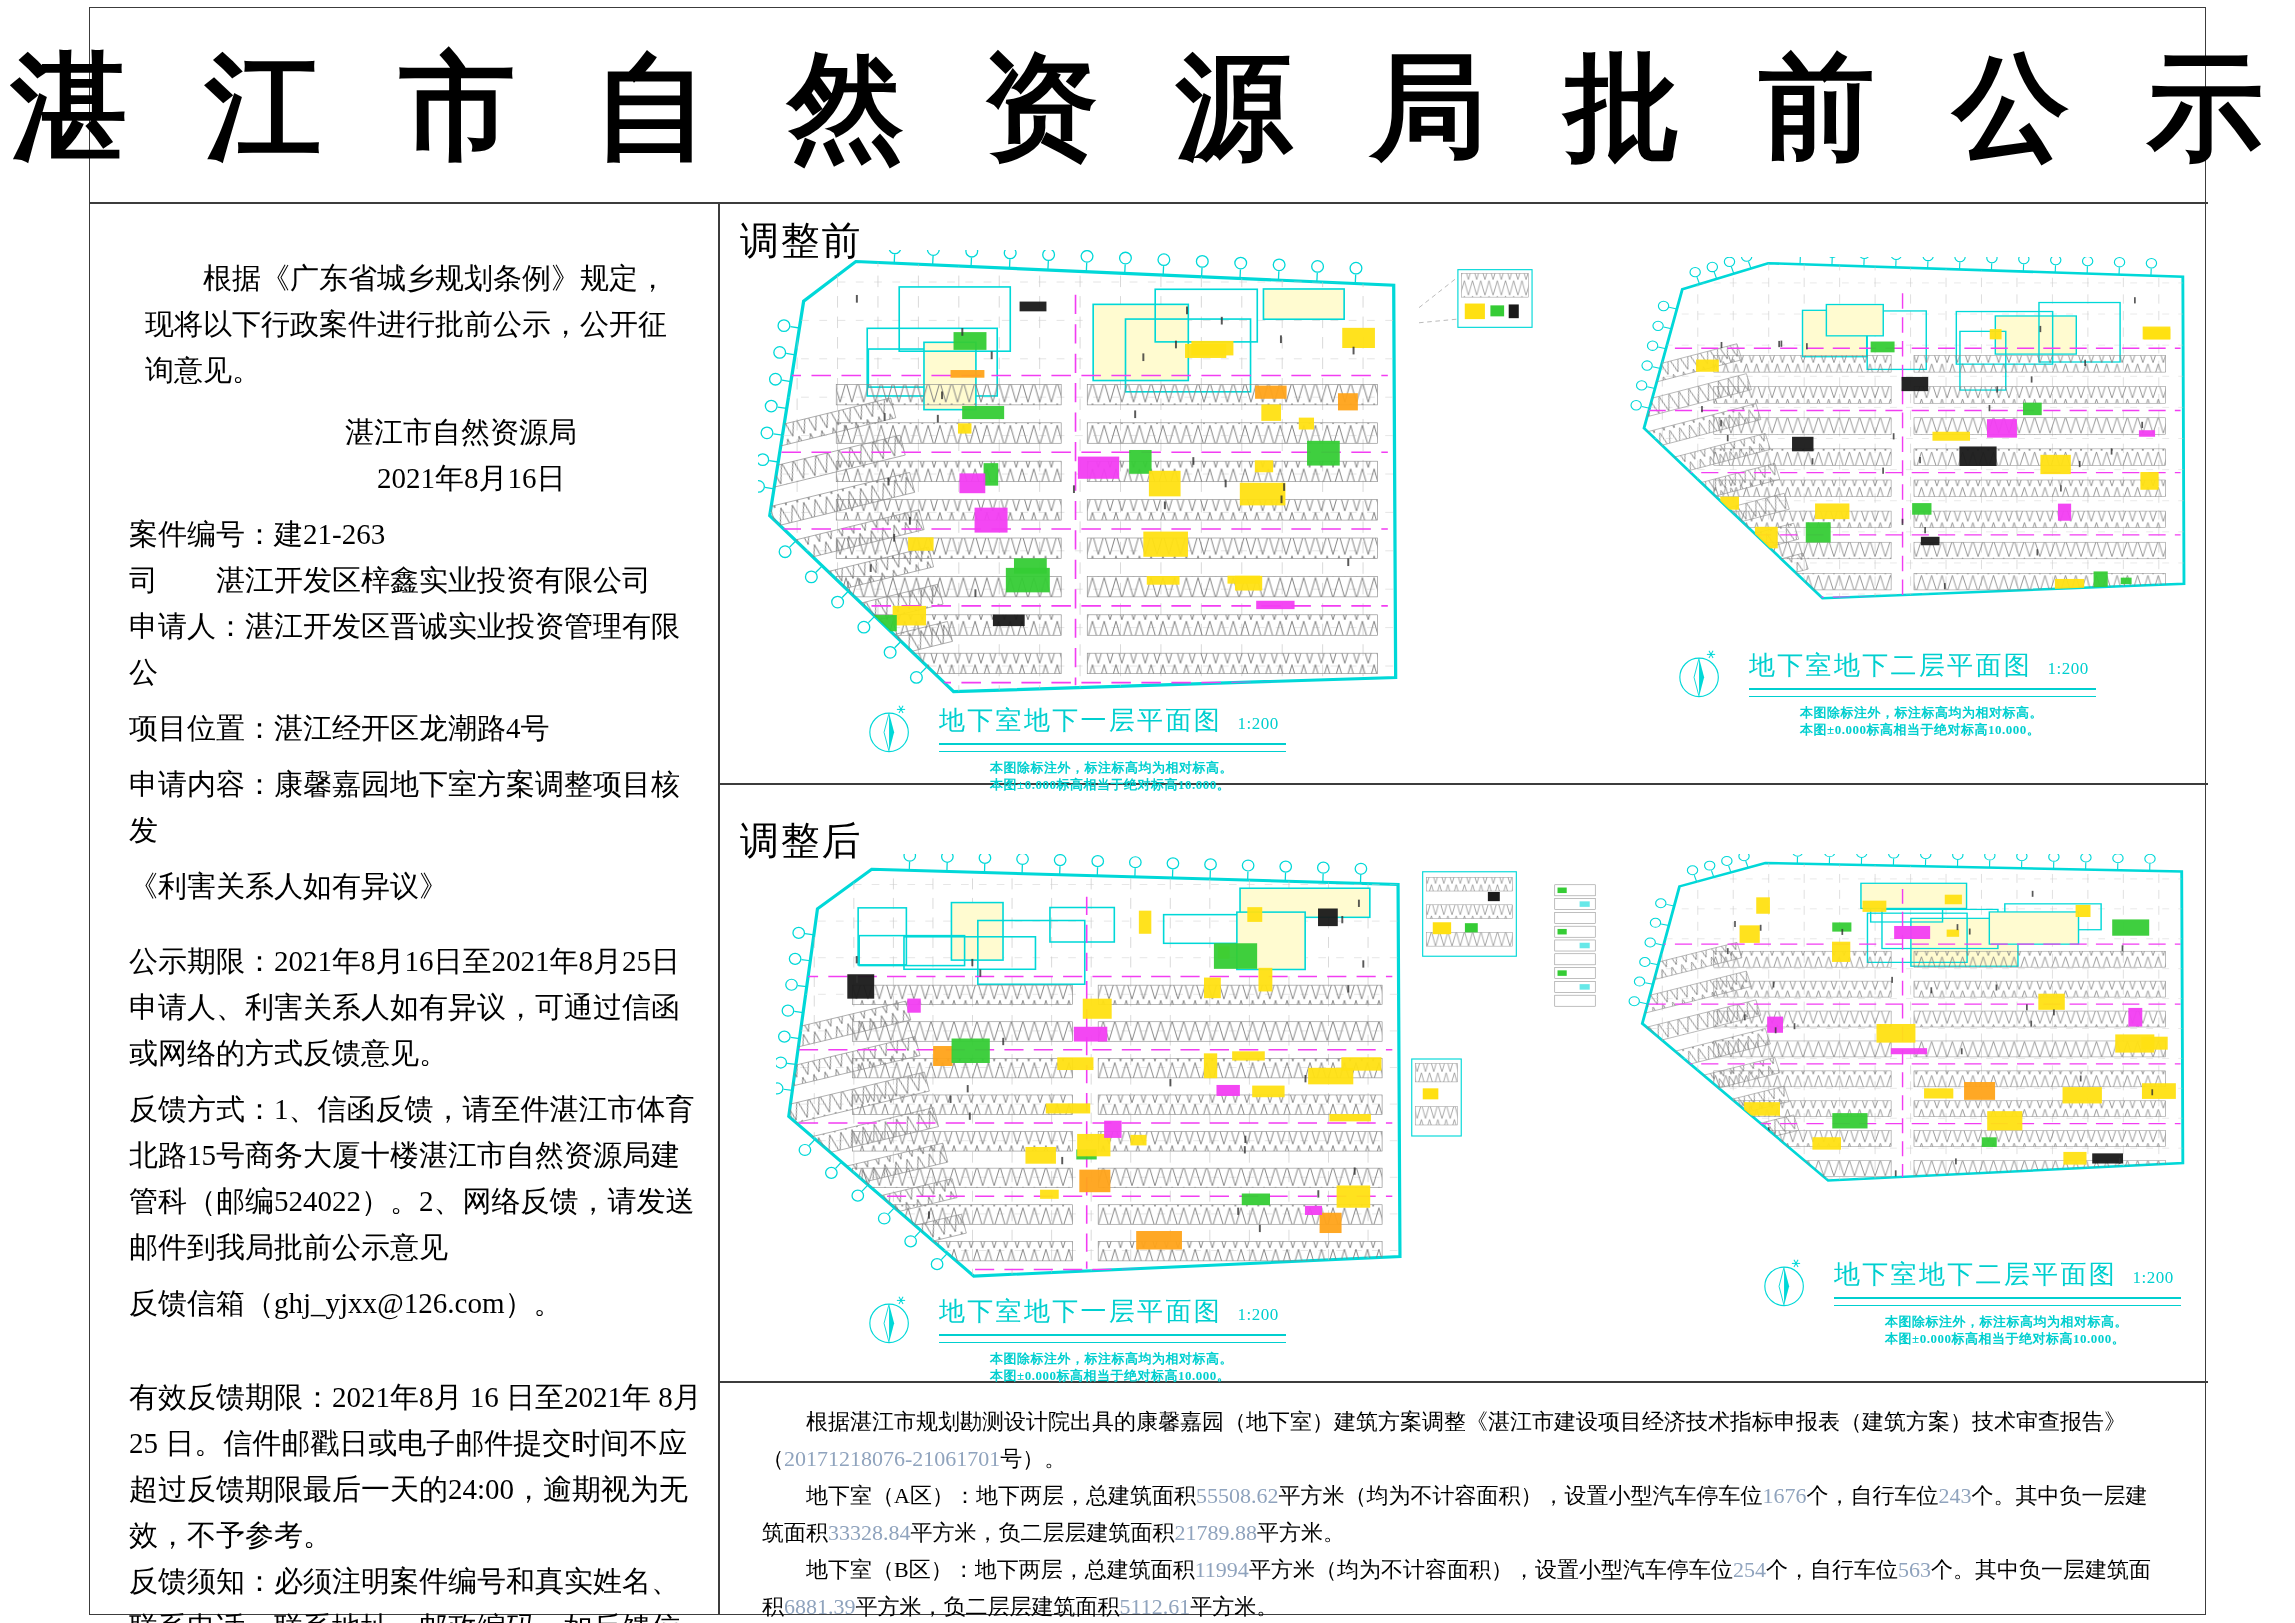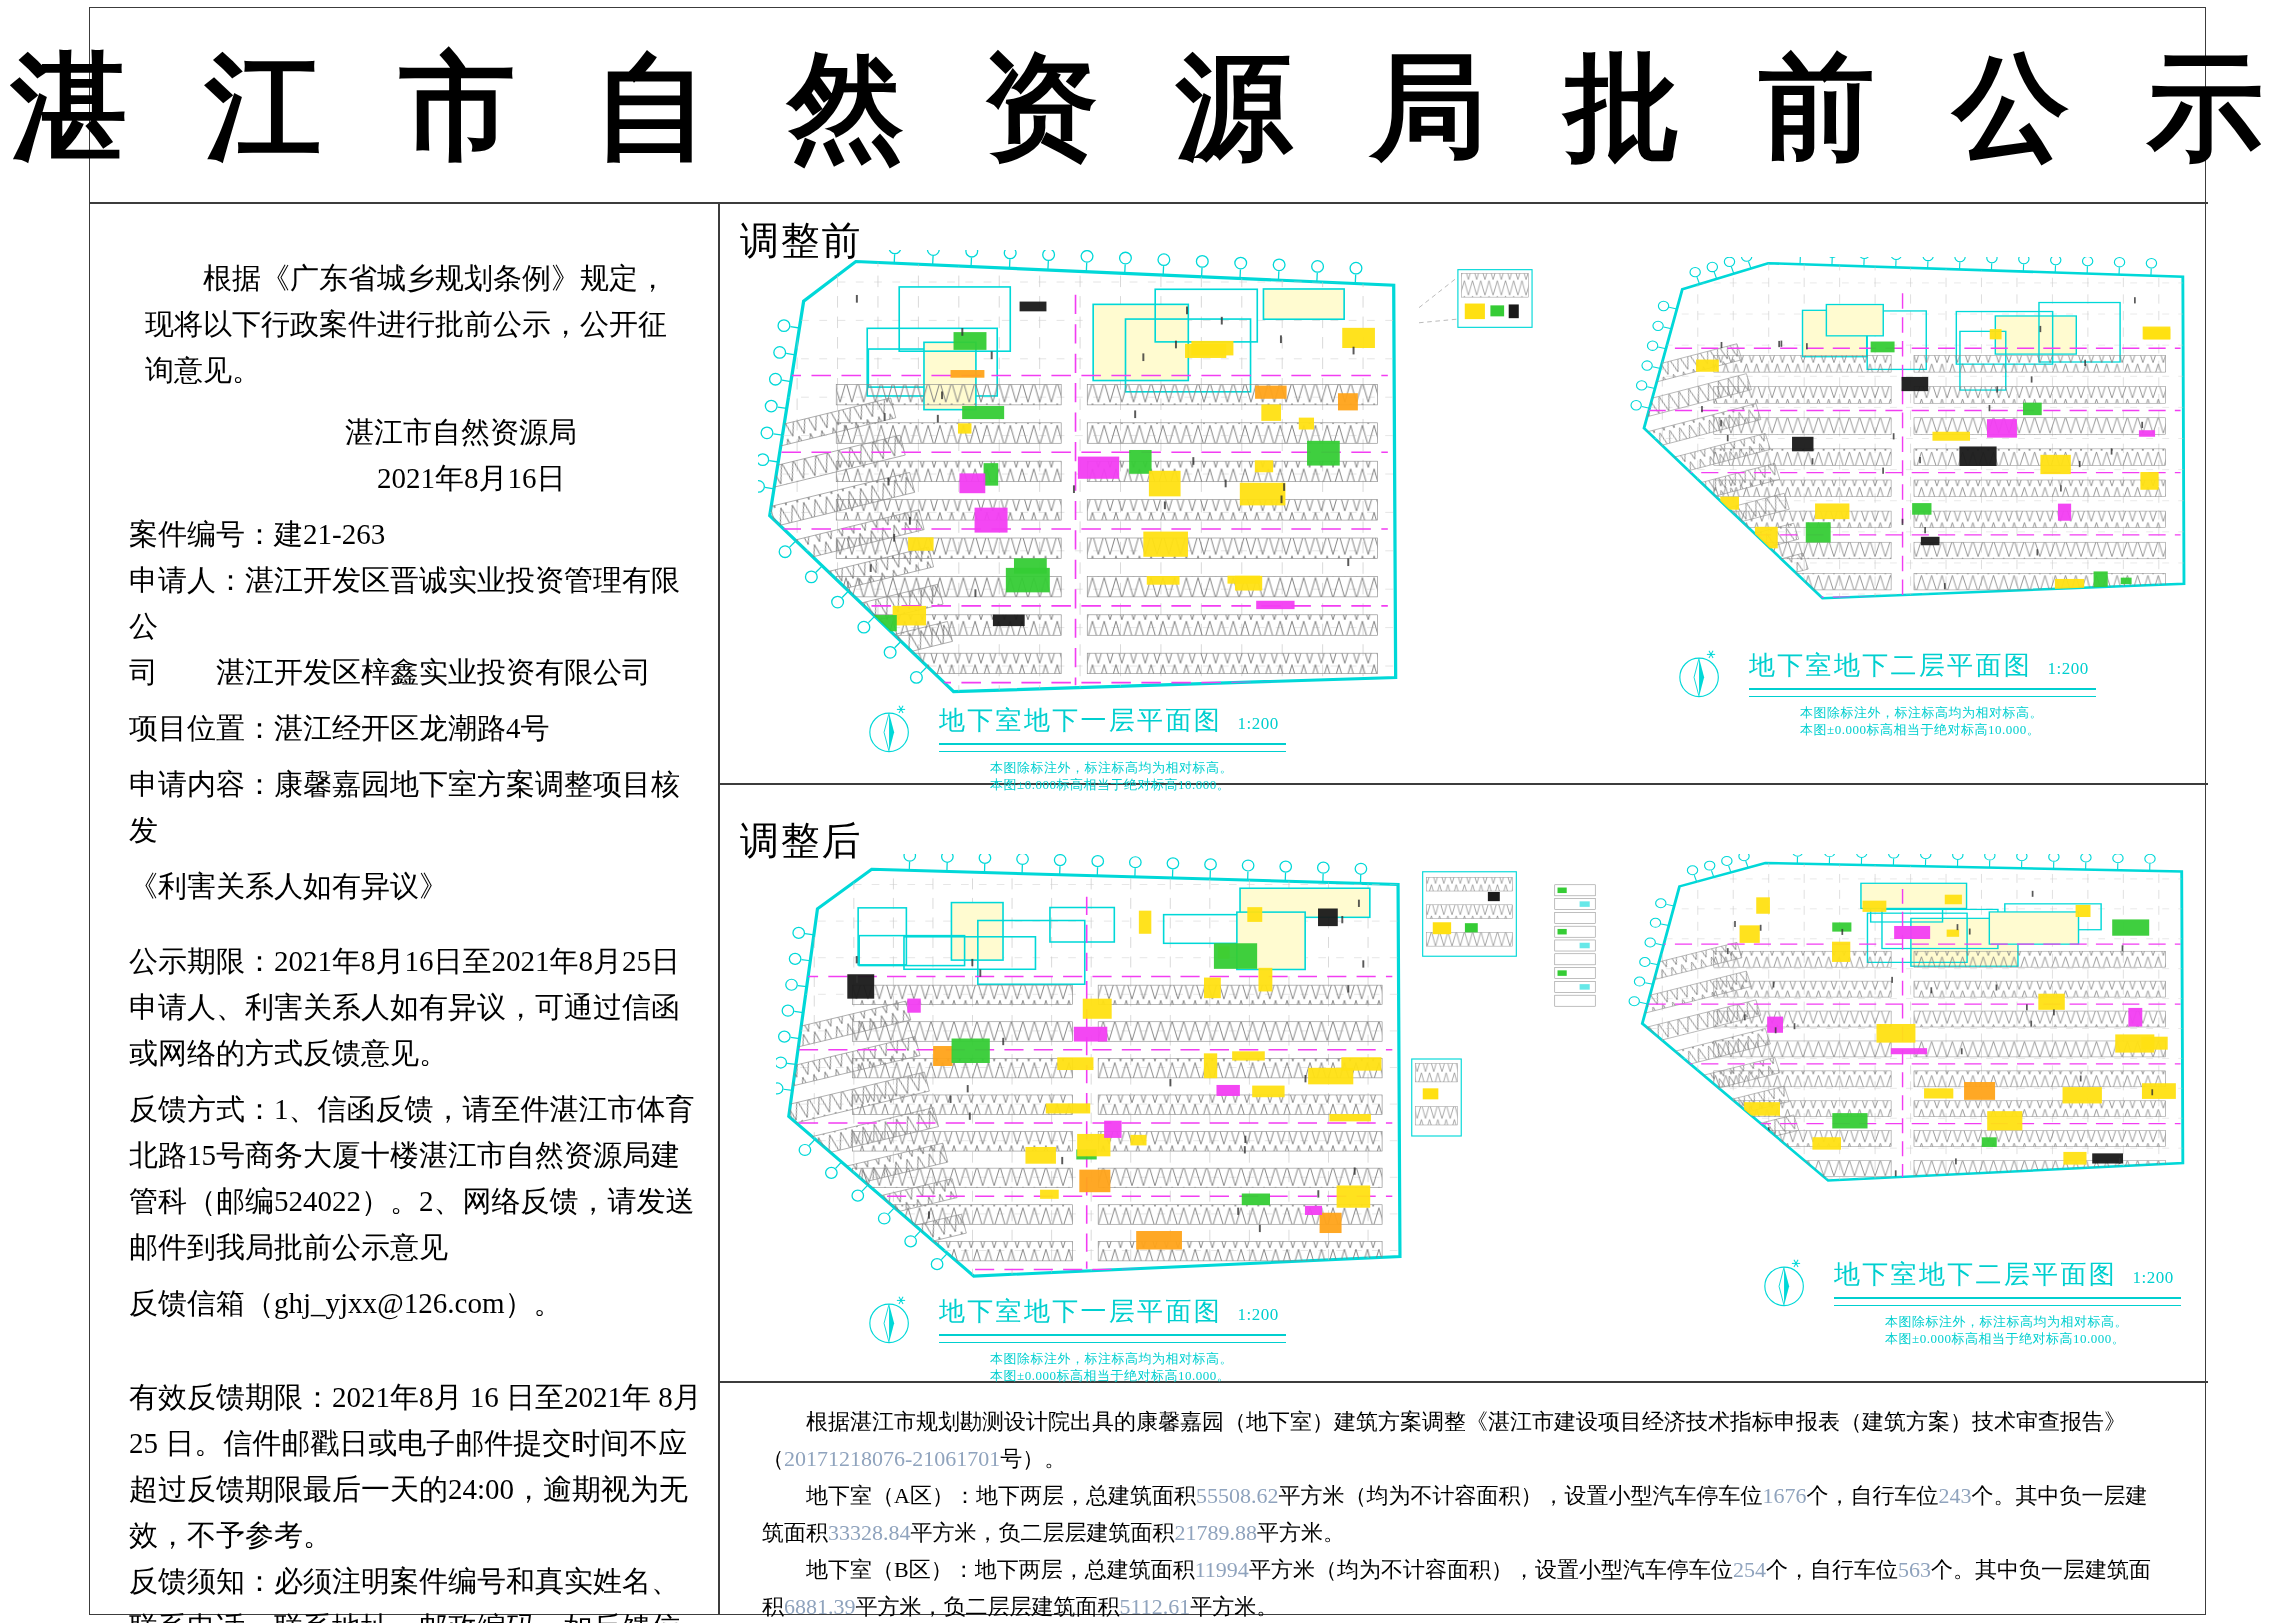--- a/index.html
+++ b/index.html
@@ -33,21 +33,21 @@
 
   .plan{position:absolute;}
   .plan svg{display:block;}
 
   .caption{position:absolute;display:flex;align-items:flex-start;gap:27px;color:#00cfcf;}
   .compass{display:block;width:44px;height:55px;flex:0 0 44px;}
   .ctext{display:flex;flex-direction:column;}
   .cap-line1{display:flex;align-items:baseline;gap:15.6px;font-size:26px;letter-spacing:2.3px;white-space:nowrap;}
   .cap-scale{font-size:17px;letter-spacing:0.5px;}
   .cap-underline{margin-top:4.6px;height:6px;border-top:2.8px solid #00cfcf;border-bottom:1.4px solid #00cfcf;width:102%;}
-  .cap-notes{margin-top:7.3px;margin-left:51px;font-size:13px;line-height:17.4px;letter-spacing:0.5px;white-space:nowrap;}
+  .cap-notes{margin-top:7.3px;margin-left:51px;font-size:13px;line-height:17.4px;letter-spacing:0.5px;white-space:nowrap;font-weight:bold;}
 
   .bottom-text{position:absolute;left:762px;top:1403px;width:1405px;
                font-size:22px;line-height:37px;}
   .bp{text-indent:2em;}
   .num{color:#8fa3bd;}
 </style>
 </head>
 <body>
 
 <div class="page">
@@ -57,22 +57,22 @@
   <div class="divider" id="div-h2"></div>
   <div class="divider" id="div-h3"></div>
 
   <div class="title">湛 江 市 自 然 资 源 局 批 前 公 示</div>
 
   <div class="left-panel">
     <p class="indent" style="margin:16px">根据《广东省城乡规划条例》规定，现将以下行政案件进行批前公示，公开征询意见。</p>
     <div class="p-agency">湛江市自然资源局</div>
     <div class="p-date">2021年8月16日</div>
     <div class="gap-s">案件编号：建21-263</div>
+    <div> 司　　湛江开发区梓鑫实业投资有限公司</div>
     <div>申请人：湛江开发区晋诚实业投资管理有限公</div>
-    <div> 司　　湛江开发区梓鑫实业投资有限公司</div>
     <div class="gap-s">项目位置：湛江经开区龙潮路4号</div>
     <div class="gap-s">申请内容：康馨嘉园地下室方案调整项目核发</div>
     <div class="gap-s">《利害关系人如有异议》</div>
     <p class="gap-m" style="margin-bottom:0">公示期限：2021年8月16日至2021年8月25日</p>
     <p style="margin:0">申请人、利害关系人如有异议，可通过信函或网络的方式反馈意见。</p>
     <p class="gap-s" style="margin-bottom:0">反馈方式：1、信函反馈，请至件湛江市体育北路15号商务大厦十楼湛江市自然资源局建管科（邮编524022）。2、网络反馈，请发送邮件到我局批前公示意见</p>
     <div class="gap-s">反馈信箱（ghj_yjxx@126.com）。</div>
     <p class="gap-l" style="margin-bottom:0">有效反馈期限：2021年8月 16 日至2021年 8月 25 日。信件邮戳日或电子邮件提交时间不应超过反馈期限最后一天的24:00，逾期视为无效，不予参考。</p>
     <p style="margin:0">反馈须知：必须注明案件编号和真实姓名、联系电话、联系地址、邮政编码，如反馈信息不准确或不完整，导致无法核实有关情况的视为无效。</p>
   </div>

